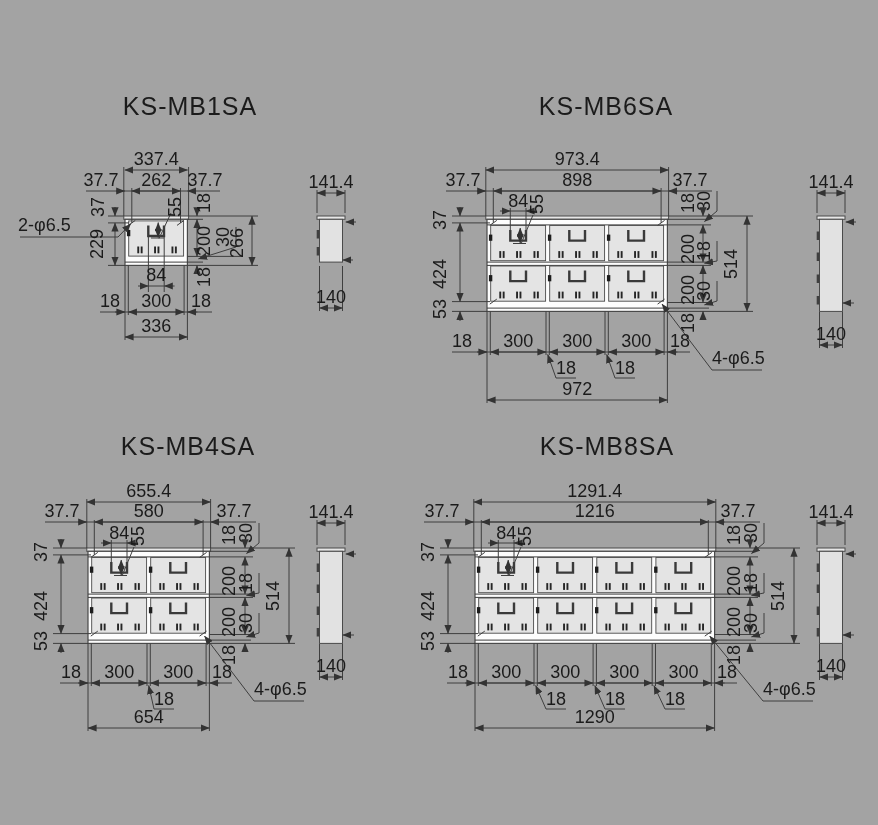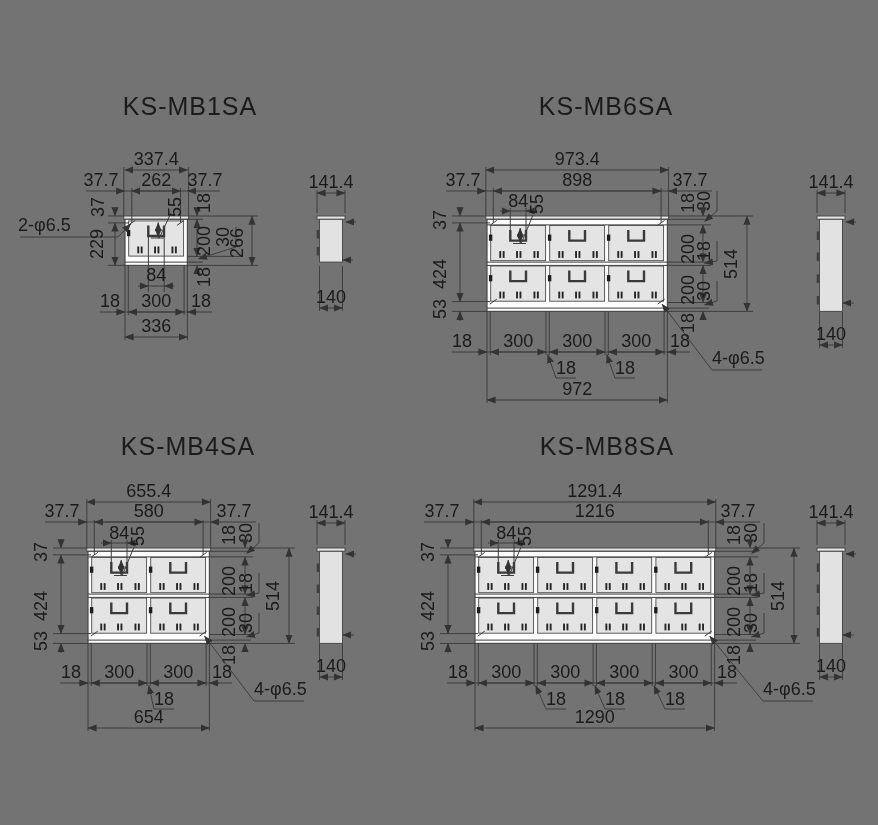--- a/index.html
+++ b/index.html
@@ -1,16 +1,16 @@
 <!DOCTYPE html>
 <html><head>
 <meta charset="utf-8">
 <style>
   html,body{margin:0;padding:0;background:#ffffff;}
-  #stage{position:relative;width:878px;height:825px;background:#737373;overflow:hidden;}
+  #stage{position:relative;width:878px;height:825px;background:#a3a3a3;overflow:hidden;}
   svg{display:block;}
   svg line, svg polyline{stroke:#3f3f3f;stroke-width:1;fill:none;}
   .a2{marker-start:url(#ar);marker-end:url(#ar);}
   .a1{marker-end:url(#ar);}
   .d{font-family:"Liberation Sans",sans-serif;font-size:18px;fill:#1b1b1b;text-anchor:middle;}
   .ds{text-anchor:start;}
   .t{font-family:"Liberation Sans",sans-serif;font-size:25px;fill:#1b1b1b;text-anchor:middle;letter-spacing:1px;}
   .roof{fill:#e7e7e7;stroke:#4a4a4a;stroke-width:1;}
   .bodyr{fill:#fdfdfd;stroke:#4a4a4a;stroke-width:1.2;}
 </style>

